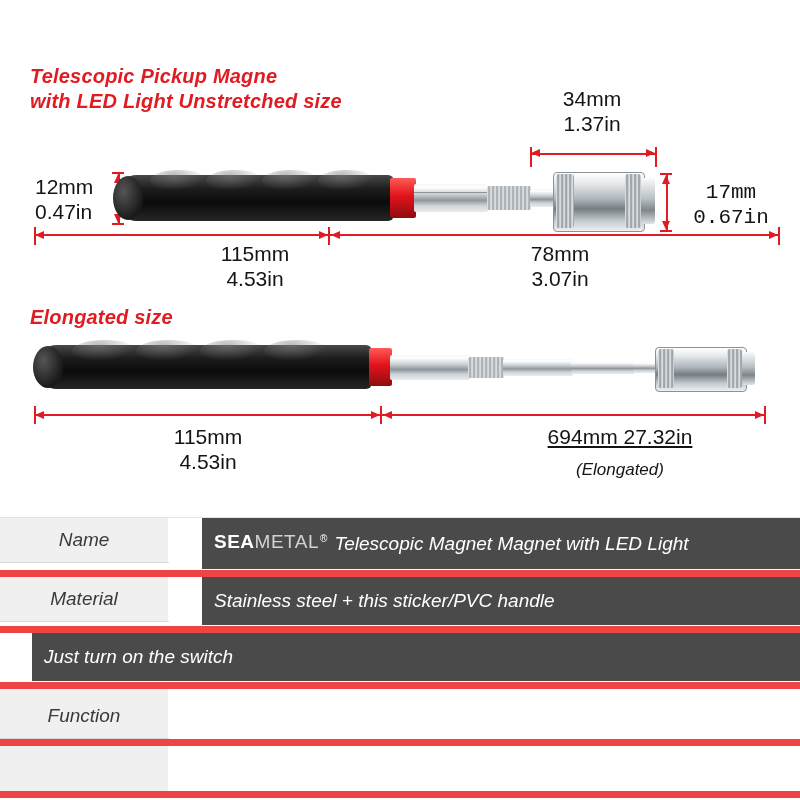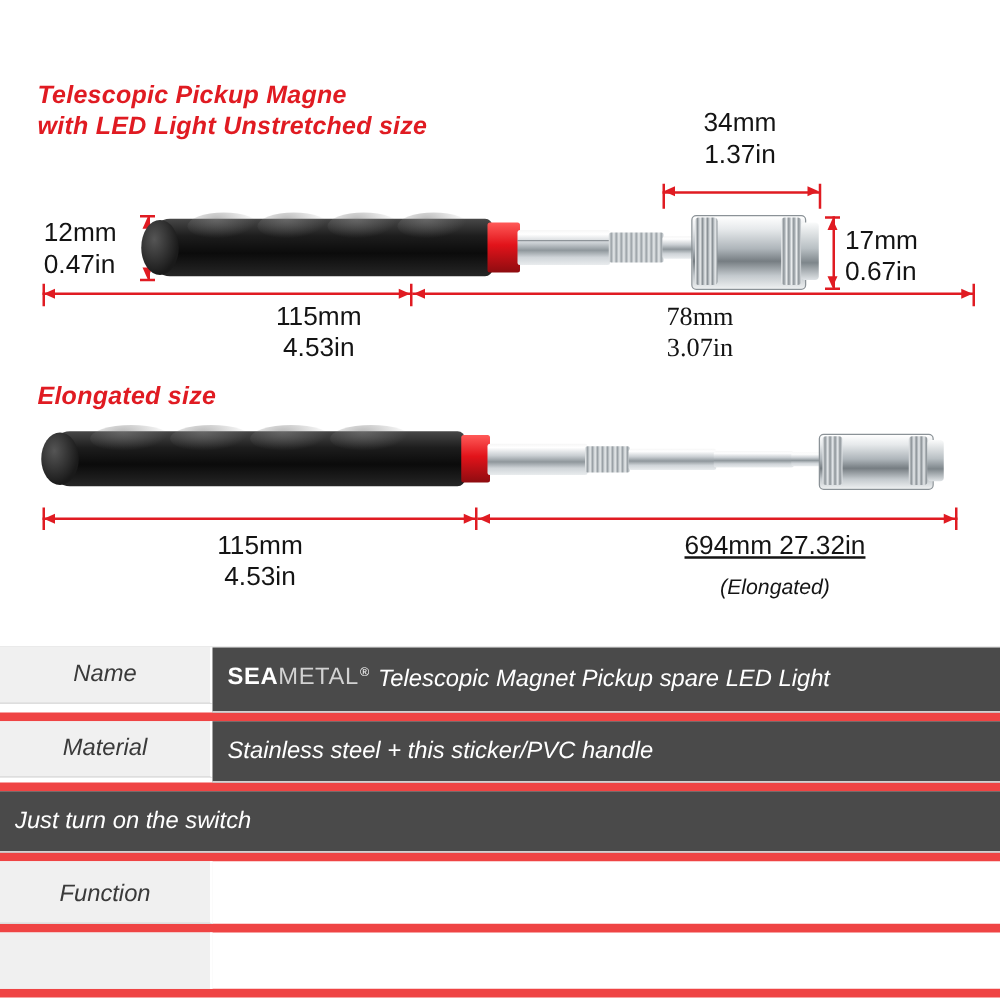--- a/index.html
+++ b/index.html
@@ -183,20 +183,21 @@
     background: #4a4a4a;
     color: #ffffff;
     font-style: italic;
     font-size: 19px;
     line-height: 26px;
     display: flex;
     align-items: center;
     padding: 11px 0 11px 12px;
     box-sizing: border-box;
     border-bottom: 1px solid #ffffff;
+    margin-left: 32px;
   }
   .brand {
     display: inline-flex;
     align-items: baseline;
     font-style: normal;
     margin-right: 7px;
     white-space: nowrap;
   }
   .brand .sea {
     font-weight: bold;
@@ -237,21 +238,21 @@
   <div class="arrow right" style="left:646px; top:149px;"></div>
 
   <div class="dim" style="left:35px; top:174px; width:105px; text-align:left;">12mm
 0.47in</div>
   <div class="mline v" style="left:118px; top:172px; height:52px;"></div>
   <div class="tick vtick" style="left:112px; top:172px;"></div>
   <div class="tick vtick" style="left:112px; top:223px;"></div>
   <div class="arrow up" style="left:114px; top:174px;"></div>
   <div class="arrow down" style="left:114px; top:214px;"></div>
 
-  <div class="dim" style="left:676px; top:180px; width:110px; text-align:left;">17mm
+  <div class="dim" style="left:676px; top:180px; width:110px; text-align:center;font-family:Liberation Mono, monospace;">17mm
 0.67in</div>
   <div class="mline v" style="left:666px; top:173px; height:58px;"></div>
   <div class="tick vtick" style="left:660px; top:173px;"></div>
   <div class="tick vtick" style="left:660px; top:230px;"></div>
   <div class="arrow up" style="left:662px; top:175px;"></div>
   <div class="arrow down" style="left:662px; top:221px;"></div>
 
   <div class="tool">
 
     <div class="handle" style="left:122px; top:175px; width:272px; height:46px;"></div>
@@ -277,21 +278,21 @@
   </div>
 
   <div class="dim" style="left:120px; top:241px; width:270px;">115mm
 4.53in</div>
   <div class="mline h" style="left:34px; top:234px; width:296px;"></div>
   <div class="tick" style="left:34px; top:227px; height:18px;"></div>
   <div class="tick" style="left:328px; top:227px; height:18px;"></div>
   <div class="arrow left" style="left:35px; top:231px;"></div>
   <div class="arrow right" style="left:319px; top:231px;"></div>
 
-  <div class="dim" style="left:440px; top:241px; width:240px;font-family:Liberation Serif, serif;">78mm
+  <div class="dim" style="left:440px; top:241px; width:240px;">78mm
 3.07in</div>
   <div class="mline h" style="left:330px; top:234px; width:450px;"></div>
   <div class="tick" style="left:778px; top:227px; height:18px;"></div>
   <div class="arrow left" style="left:331px; top:231px;"></div>
   <div class="arrow right" style="left:769px; top:231px;"></div>
 
   <div class="title-red" id="title-elongated">Elongated size</div>
 
   <div class="tool">
     <div class="handle" style="left:42px; top:345px; width:330px; height:44px;"></div>
@@ -333,21 +334,21 @@
   <div class="spec-table">
 
     <div class="spec-row">
       <div class="spec-label">Name</div>
       <div class="spec-value">
         <span class="brand">
           <span class="sea">SEA</span>
             <span class="metal">METAL</span>
             <span class="reg">®</span>
         </span>
-        <span>Telescopic Magnet Pickup spare LED Light</span>
+        <span>Telescopic Magnet Magnet with LED Light</span>
       </div>
     </div>
 
     <div class="spec-row">
       <div class="spec-label">Material</div>
       <div class="spec-value">Stainless steel + this sticker/PVC handle</div>
     </div>
 
     <div class="spec-row">
       <div class="spec-value">Just turn on the switch</div>

